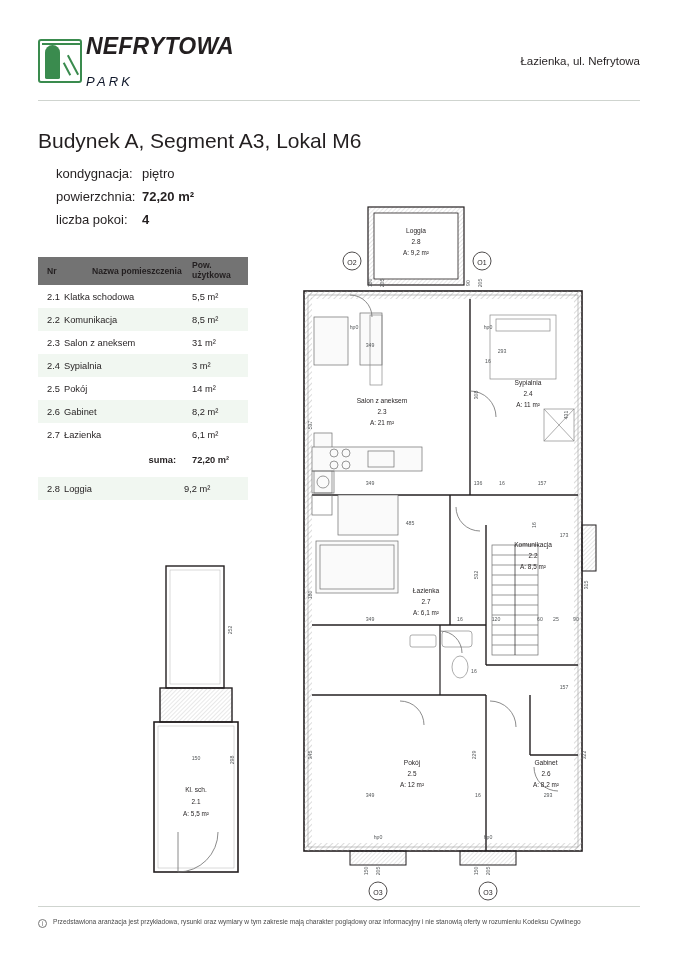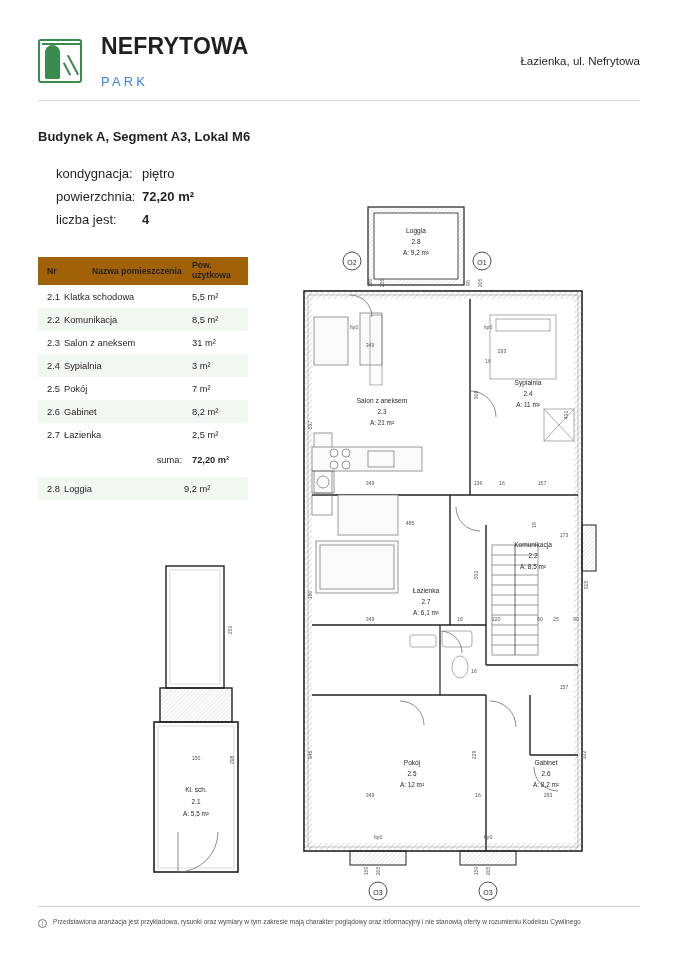--- a/index.html
+++ b/index.html
@@ -18,21 +18,21 @@
 
   
   .header {
     position: absolute;
     left: 38px; top: 30px;
     width: 602px; height: 62px;
     display: flex;
     align-items: center;
     justify-content: space-between;
   }
-  .logo-wrap { display: flex; align-items: center; gap: 19px; }
+  .logo-wrap { display: flex; align-items: center; gap: 4px; font-style: italic; }
   .logo-mark {
     width: 44px; height: 44px;
     border: 2px solid #3a8b4e;
     border-radius: 3px;
     position: relative;
     display: inline-block;
   }
   .logo-mark .leaf {
     position: absolute; left: 5px; top: 4px;
     width: 15px; height: 34px;
@@ -55,55 +55,55 @@
     width: 2px; height: 14px;
     background: #3a8b4e;
     transform: rotate(-28deg);
   }
   .logo-text { line-height: 1; }
   .logo-text .t1 {
     font-size: 23px; font-weight: bold; letter-spacing: .2px;
     color: #231f20;
   }
   .logo-text .t2 {
-    font-size: 13px; letter-spacing: 3.2px; color: #3b82f6;
+    font-size: 13px; letter-spacing: 3.2px; color: #0f172a;
     margin-top: 17px;
   }
   .header-addr {
     font-size: 11.5px; color: #231f20;
   }
   .header-rule {
     position: absolute; left: 38px; top: 100px;
     width: 602px; height: 1px;
     background: #cfd4cf;
   }
 
   
   .title {
     position: absolute; left: 38px; top: 129px;
-    font-size: 13px; font-weight: bold;
+    font-size: 21px; font-weight: normal;
   }
   .meta {
     position: absolute; left: 56px; top: 166px;
     font-size: 13px;
   }
   .meta .row { display: flex; margin-bottom: 8px; }
   .meta .k { width: 86px; color: #231f20; }
   .meta .v { font-weight: normal; }
   .meta .v.b { font-weight: bold; }
 
   
   .table {
     position: absolute; left: 38px; top: 257px;
     width: 210px;
     font-size: 9.5px;
   }
   .table .thead {
     display: flex;
-    background: #a16207;
+    background: #737373;
     height: 28px;
     align-items: center;
     font-weight: bold;
     font-size: 8.6px;
   }
   .table .thead .c0 { width: 26px; padding-left: 9px; }
   .table .thead .c1 { flex: 1; padding-left: 28px; }
   .table .thead .c2 { width: 56px; line-height: 1.15; }
   .table .trow {
     display: flex;
@@ -116,21 +116,21 @@
   .table .trow .c1 { flex: 1; }
   .table .trow .c2 { width: 56px; }
   .table .sum {
     display: flex;
     height: 27px;
     align-items: center;
     font-size: 9.3px;
     font-weight: bold;
     justify-content: flex-end;
   }
-  .table .sum .lbl { margin-right: 10px; font-weight: normal; }
+  .table .sum .lbl { margin-right: 16px; font-weight: bold; }
   .table .sum .val { width: 56px; font-weight: bold; }
   .table .extra {
     display: flex;
     height: 23px;
     align-items: center;
     font-size: 9.3px;
     background: #f1f7f1;
     margin-top: 4px;
   }
   .table .extra .c0 { width: 26px; padding-left: 9px; }
@@ -196,21 +196,21 @@
   <div class="meta">
     <div class="row">
       <span class="k">kondygnacja:</span>
       <span class="v">piętro</span>
     </div>
     <div class="row">
       <span class="k">powierzchnia:</span>
       <span class="v b">72,20 m²</span>
     </div>
     <div class="row">
-      <span class="k">liczba jest:</span>
+      <span class="k">liczba pokoi:</span>
       <span class="v b">4</span>
     </div>
   </div>
 
   <div class="table">
     <div class="thead">
       <span class="c0">Nr</span>
       <span class="c1">Nazwa pomieszczenia</span>
       <span class="c2">
         <div>Pow.</div>
@@ -234,31 +234,31 @@
       <span class="c2">31 m²</span>
     </div>
     <div class="trow alt">
       <span class="c0">2.4</span>
       <span class="c1">Sypialnia</span>
       <span class="c2">3 m²</span>
     </div>
     <div class="trow">
       <span class="c0">2.5</span>
       <span class="c1">Pokój</span>
-      <span class="c2">7 m²</span>
+      <span class="c2">14 m²</span>
     </div>
     <div class="trow alt">
       <span class="c0">2.6</span>
       <span class="c1">Gabinet</span>
       <span class="c2">8,2 m²</span>
     </div>
     <div class="trow">
       <span class="c0">2.7</span>
       <span class="c1">Łazienka</span>
-      <span class="c2">2,5 m²</span>
+      <span class="c2">6,1 m²</span>
     </div>
 
     <div class="sum">
       <span class="lbl">suma:</span>
       <span class="val">72,20 m²</span>
     </div>
 
     <div class="extra">
       <span class="c0">2.8</span>
       <span class="c1">Loggia</span>

